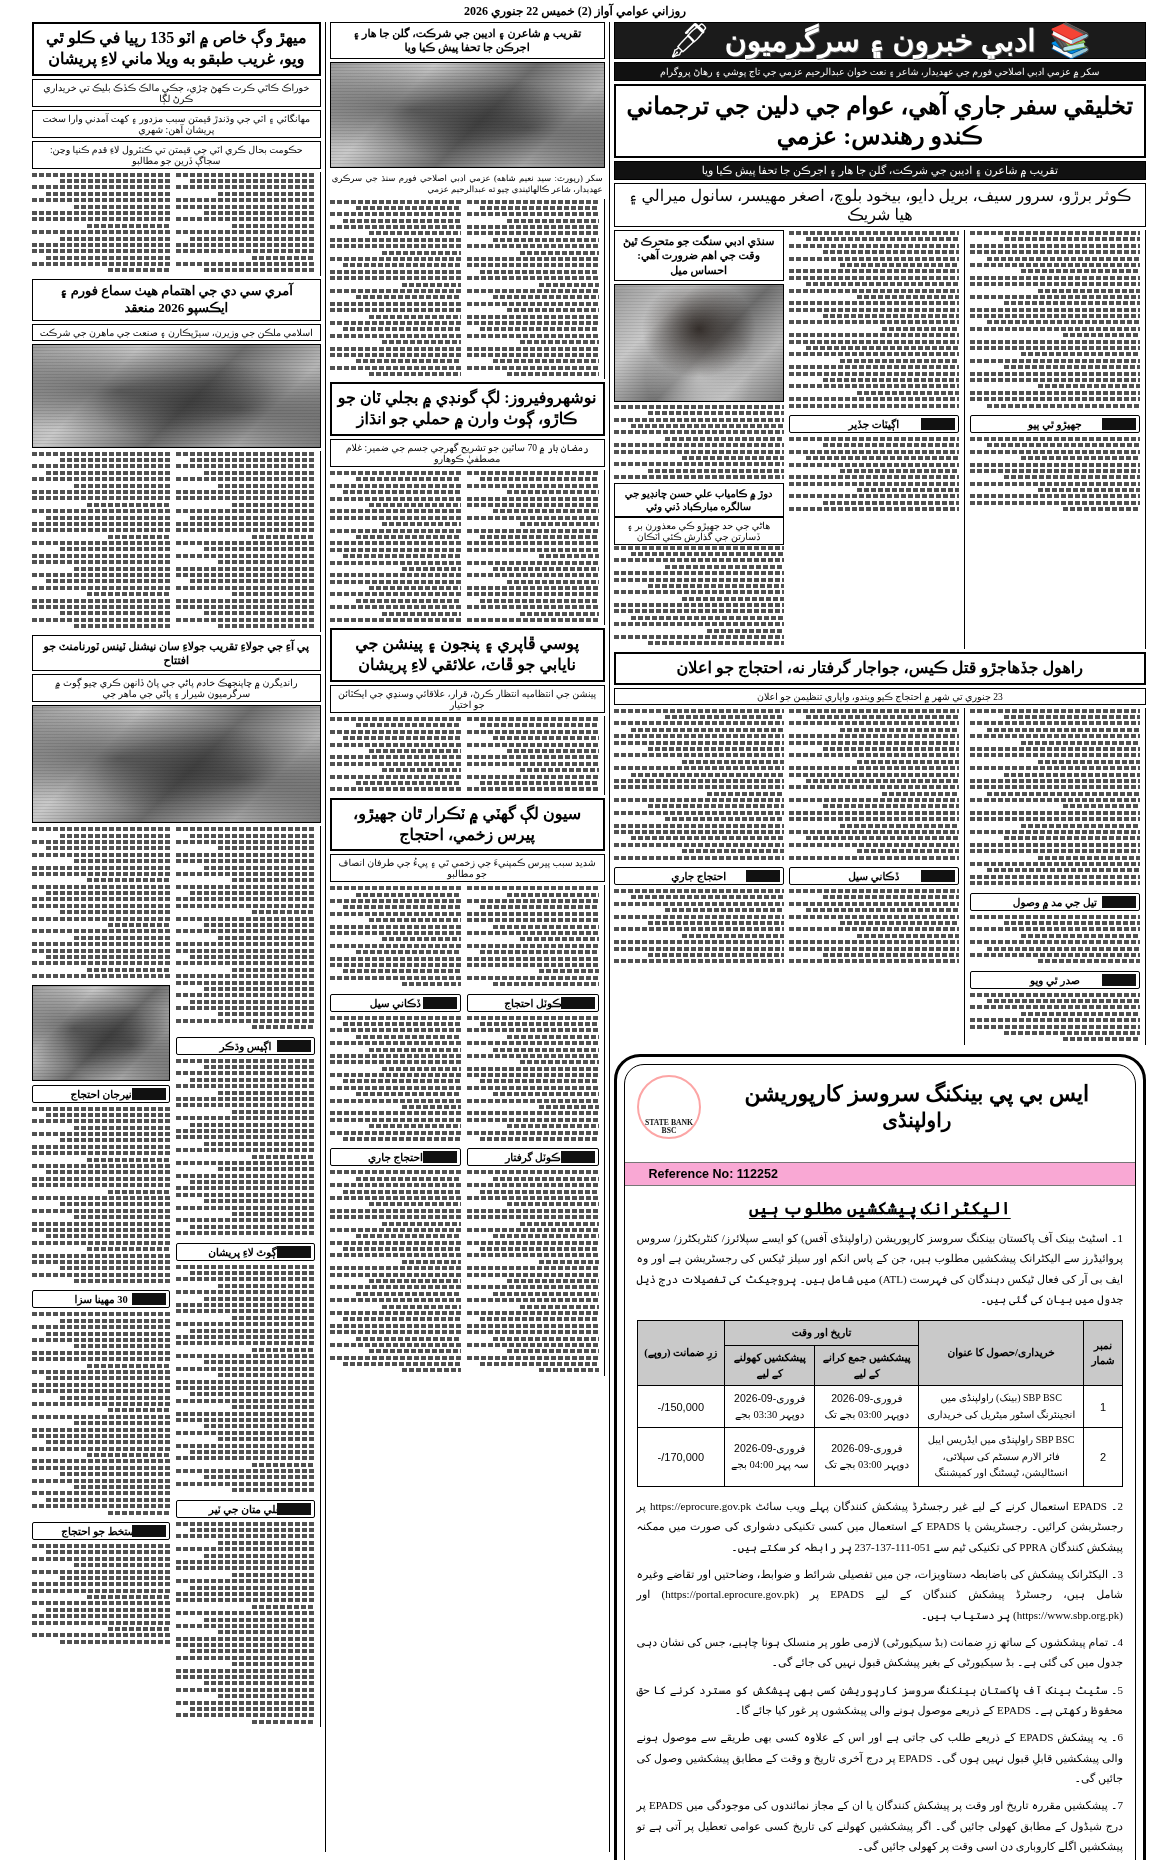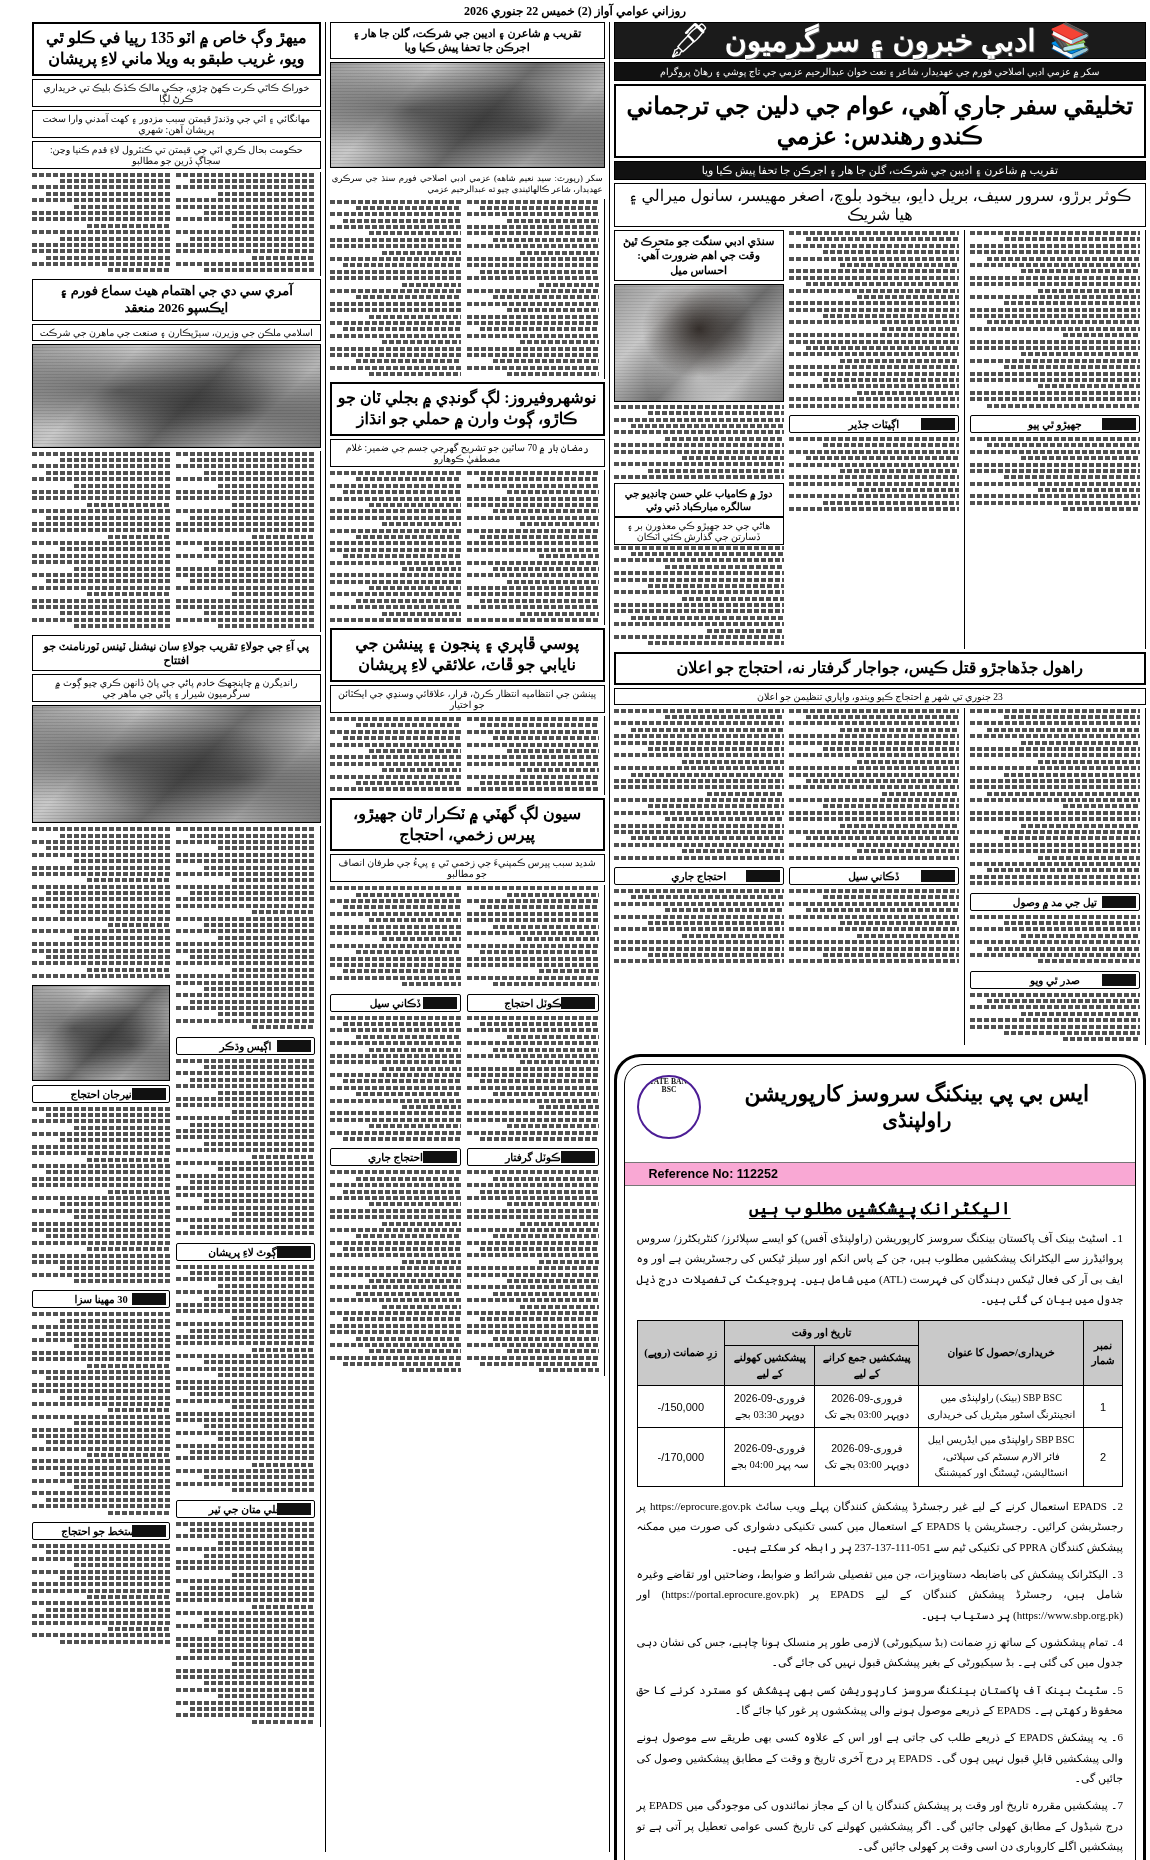--- a/index.html
+++ b/index.html
@@ -212,22 +212,22 @@
     flex: 1 1 auto;
     display: flex;
     flex-direction: column;
   }
   .ad-head {
     display: flex; align-items: center; gap: 10px;
     padding-bottom: 6px;
   }
   .ad-logo {
     width: 64px; height: 64px; flex: 0 0 64px;
-    border: 2px solid #4c1d95; border-radius: 50%;
-    display: flex; align-items: flex-start; justify-content: center;
+    border: 2px solid #fca5a5; border-radius: 50%;
+    display: flex; align-items: flex-end; justify-content: center;
     font-size: 9px; text-align: center; line-height: 1.05;
     background: #fff; color: #111; font-weight: bold;
     position: relative; overflow: hidden;
   }
   .ad-logo span { display: block; transform: scale(.85); }
   .ad-title { flex: 1 1 auto; text-align: center; }
   .ad-title .l1 { font-size: 22px; font-weight: bold; }
   .ad-title .l2 { font-size: 20px; font-weight: bold; margin-top: 1px; }
   .ad-ref {
     background: #f9a8d4;

